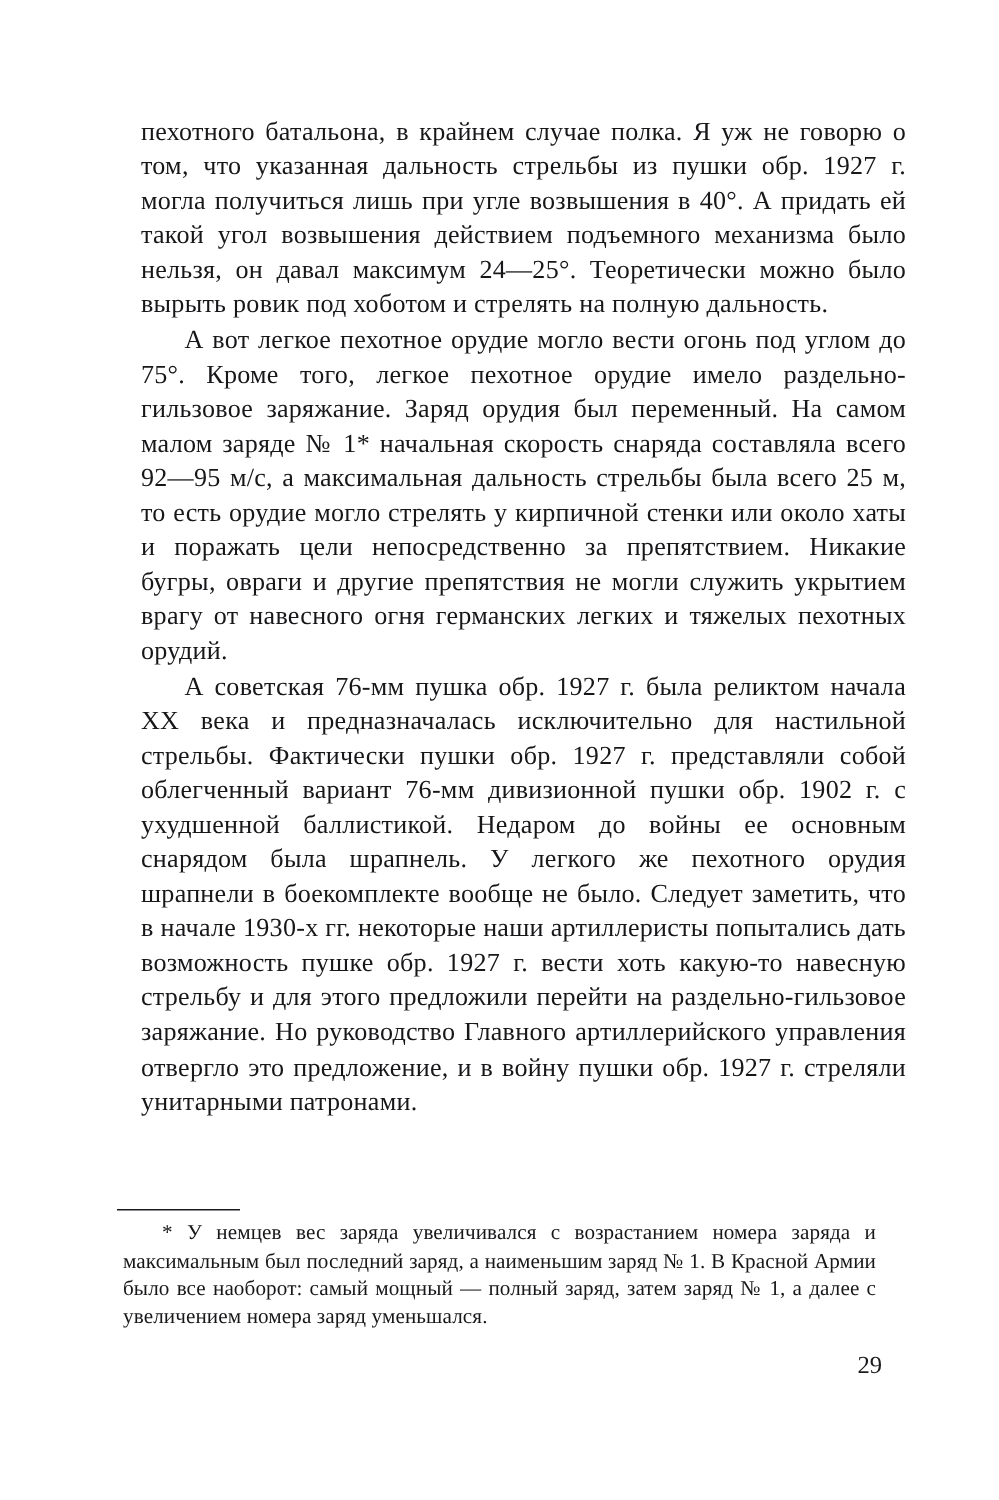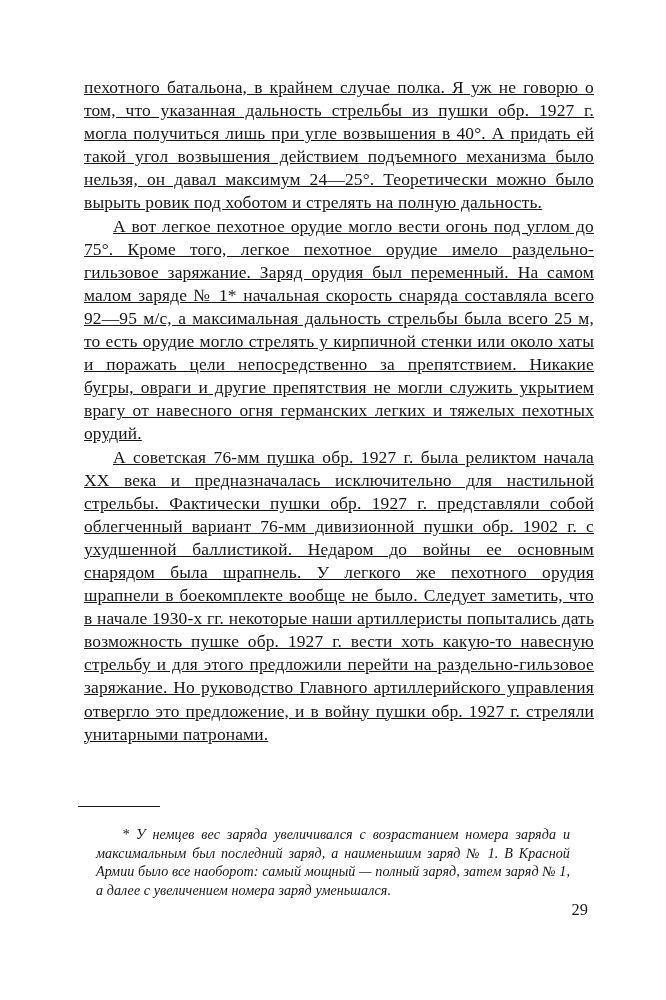--- a/index.html
+++ b/index.html
@@ -16,24 +16,23 @@
     position: relative;
     width: 666px;
     height: 1000px;
     margin: 0 auto;
     background: #ffffff;
     overflow: hidden;
     box-sizing: border-box;
   }
   .text-block {
     position: absolute;
-    left: 84px;
+    left: 94px;
     top: 76px;
     width: 510px;
-    text-decoration: underline;
   }
   .body-par {
     margin: 0;
     font-size: 17.4px;
     line-height: 23.1px;
     text-align: justify;
     text-indent: 29px;
     text-justify: inter-word;
     hyphens: manual;
     -webkit-hyphens: manual;
@@ -48,28 +47,27 @@
     top: 806px;
     width: 510px;
   }
   .footnote-rule {
     width: 82px;
     height: 0;
     border-top: 1.4px solid #1b1b1f;
     margin: 0 0 6px 0;
   }
   .footnote-par {
-    margin: 18px;
+    margin: 4px;
     font-size: 14.1px;
     line-height: 18.6px;
     text-align: justify;
     text-indent: 26px;
     text-justify: inter-word;
     letter-spacing: 0.005em;
-    font-style: italic;
   }
   .page-number {
     position: absolute;
     right: 78px;
     top: 900px;
     font-size: 16.4px;
     line-height: 20px;
     text-align: right;
     color: #1b1b1f;
     margin-left: 13px;

